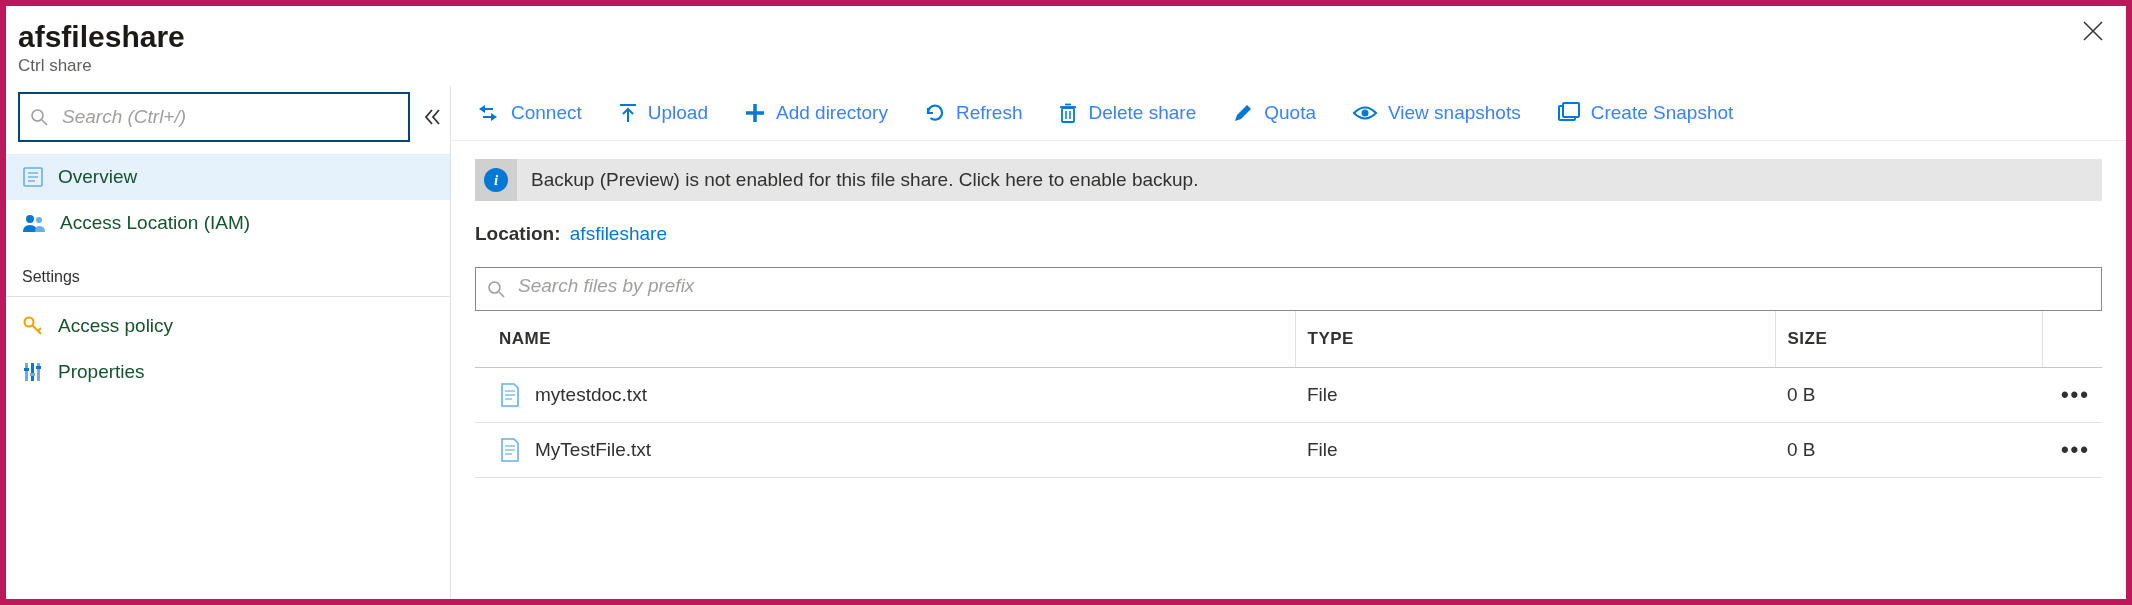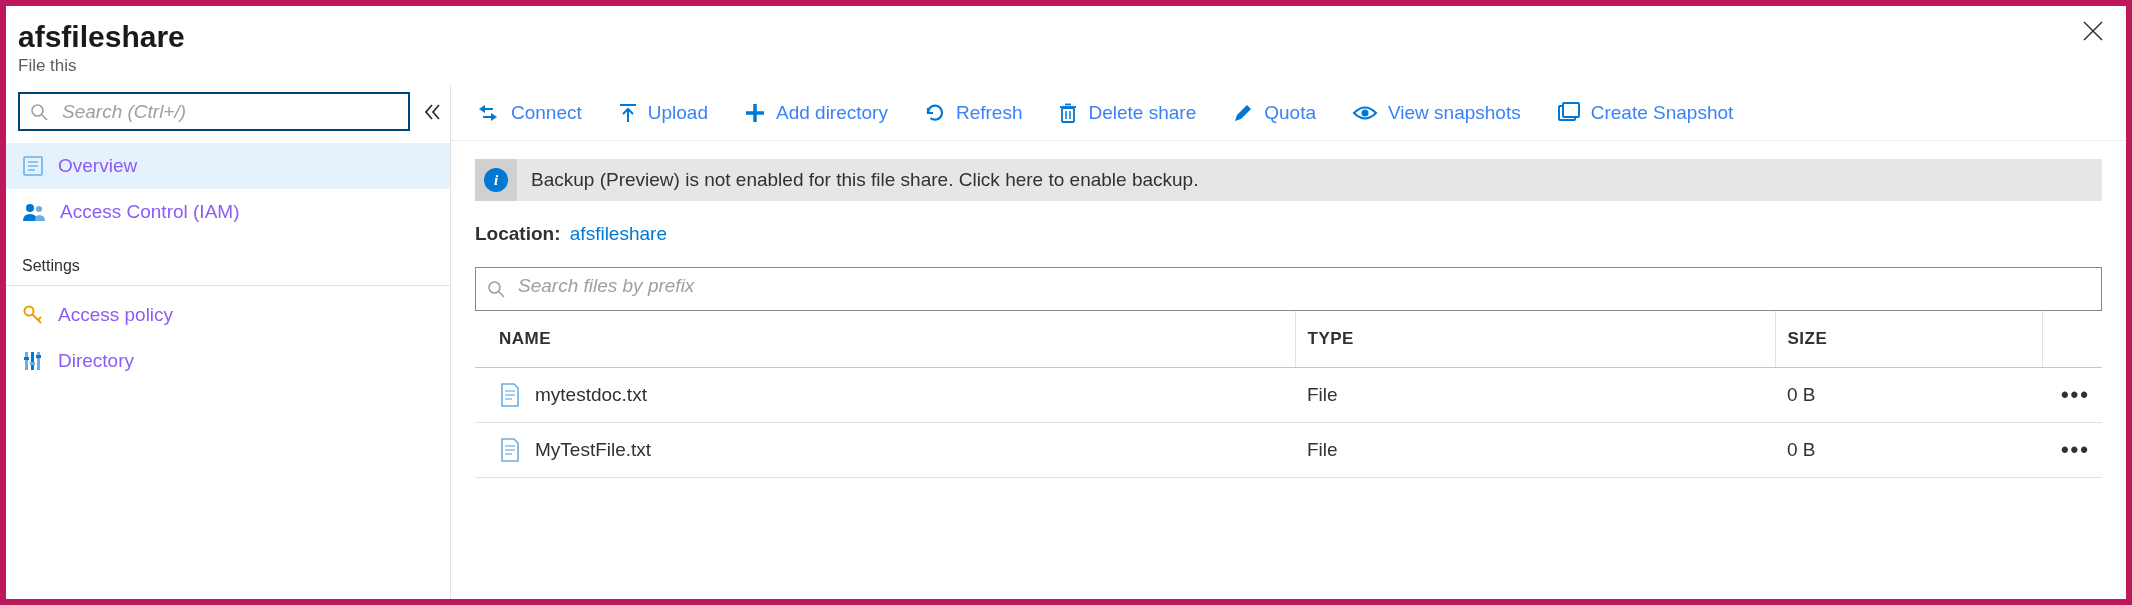--- a/index.html
+++ b/index.html
@@ -6,26 +6,26 @@
   html, body { width: 2132px; height: 605px; font-family: "Segoe UI", Arial, sans-serif; font-size: 19px; color: #323130; background: #fff; }
   .root { display: flex; flex-direction: column; width: 100%; height: 100%; border: 6px solid #be185d; }
   .title-bar { display: flex; align-items: flex-start; justify-content: space-between; padding: 14px 18px 10px 12px; }
   .title-text h1 { font-size: 30px; font-weight: 600; color: #1b1a19; }
   .title-text .subtitle { font-size: 17px; color: #605e5c; margin-top: 2px; }
   .close-btn { font-size: 30px; font-weight: 300; color: #605e5c; cursor: pointer; line-height: 1; padding: 0 4px; }
   .body { display: flex; flex: 1; overflow: hidden; }
   .sidebar { width: 444px; display: flex; flex-direction: column; padding: 0; }
   .sidebar-top { display: flex; align-items: center; padding: 6px 8px 12px 12px; }
   .search-wrap { flex: 1; position: relative; }
-  .search-input { width: 100%; height: 39px; border: 2px solid #004578; padding: 0 12px 0 42px; font-size: 19px; font-style: italic; color: #605e5c; outline: none; }
+  .search-input { width: 100%; height: 50px; border: 2px solid #004578; padding: 0 12px 0 42px; font-size: 19px; font-style: italic; color: #605e5c; outline: none; }
   .search-input::placeholder { color: #a19f9d; font-style: italic; }
   .search-icon-pos { position: absolute; left: 12px; top: 50%; transform: translateY(-50%); color: #a19f9d; }
   .collapse-btn { margin-left: 12px; color: #323130; cursor: pointer; font-size: 24px; }
   .nav-list { display: flex; flex-direction: column; }
-  .nav-item { display: flex; align-items: center; gap: 14px; padding: 12px 16px; cursor: pointer; font-size: 19px; color: #8b5cf6; }
+  .nav-item { display: flex; align-items: center; gap: 14px; padding: 12px 16px; cursor: pointer; font-size: 19px; color: #14532d; }
   .nav-item.active { background: #e5f1fb; }
   .nav-section { font-size: 16px; color: #323130; padding: 22px 16px 10px 16px; border-bottom: 1px solid #e1e1e1; margin-bottom: 6px; font-weight: 400; }
   .main { flex: 1; display: flex; flex-direction: column; border-left: 1px solid #e1e1e1; }
   .toolbar { display: flex; align-items: center; gap: 36px; padding: 16px 24px; border-bottom: 1px solid #eee; }
   .toolbar-btn { display: flex; align-items: center; gap: 10px; color: #3b82f6; cursor: pointer; font-size: 19px; }
   .toolbar-btn .ticon { color: #0078d4; display: flex; align-items: center; }
   .banner { display: flex; align-items: center; gap: 14px; background: #e6e6e6; margin: 18px 24px 0 24px; padding: 0; }
   .banner .info-badge { width: 42px; height: 42px; background: #d0d0d0; display: flex; align-items: center; justify-content: center; }
   .banner .info-circle { width: 24px; height: 24px; border-radius: 50%; background: #0078d4; color: #fff; display: flex; align-items: center; justify-content: center; font-weight: 700; font-size: 15px; font-family: Georgia, serif; font-style: italic; }
   .banner-text { font-size: 19px; color: #323130; padding: 10px 0; }
@@ -47,21 +47,21 @@
   svg { display: block; }
 </style>
 </head>
 <body>
 
 <div class="root">
 
   <div class="title-bar">
     <div class="title-text">
       <h1>afsfileshare</h1>
-      <div class="subtitle">File this</div>
+      <div class="subtitle">Ctrl share</div>
     </div>
     <div class="close-btn">
       <svg width="22" height="22" viewBox="0 0 22 22">
           <path d="M2 2 L20 20 M20 2 L2 20" stroke="#323130" stroke-width="1.5" fill="none"></path>
         </svg>
     </div>
   </div>
 
   <div class="body">
 
@@ -97,21 +97,21 @@
         </div>
         <div class="nav-item">
           <span>
             <svg width="24" height="22" viewBox="0 0 24 22">
                 <circle cx="8" cy="7" r="4" fill="#0078d4"></circle>
                 <path d="M1 20 Q1 13 8 13 Q15 13 15 20 Z" fill="#0078d4"></path>
                 <circle cx="17" cy="8" r="3" fill="#69afe5"></circle>
                 <path d="M13 20 Q13 14 17 14 Q23 14 23 20 Z" fill="#69afe5"></path>
               </svg>
           </span>
-          <span>Access Control (IAM)</span>
+          <span>Access Location (IAM)</span>
         </div>
 
         <div class="nav-section">Settings</div>
 
         <div class="nav-item">
           <span>
             <svg width="22" height="22" viewBox="0 0 22 22">
                 <circle cx="7" cy="7" r="4.5" fill="none" stroke="#e8a300" stroke-width="2"></circle>
                 <line x1="10" y1="10" x2="19" y2="19" stroke="#e8a300" stroke-width="2"></line>
                 <line x1="16" y1="16" x2="19" y2="13" stroke="#e8a300" stroke-width="2"></line>
@@ -123,21 +123,21 @@
           <span>
             <svg width="22" height="22" viewBox="0 0 22 22">
                 <rect x="3" y="2" width="3" height="18" fill="#69afe5"></rect>
                 <rect x="9" y="2" width="3" height="18" fill="#0078d4"></rect>
                 <rect x="15" y="2" width="3" height="18" fill="#69afe5"></rect>
                 <rect x="2" y="7" width="5" height="3" fill="#0078d4"></rect>
                 <rect x="8" y="12" width="5" height="3" fill="#69afe5"></rect>
                 <rect x="14" y="5" width="5" height="3" fill="#0078d4"></rect>
               </svg>
           </span>
-          <span>Directory</span>
+          <span>Properties</span>
         </div>
       </div>
     </div>
 
     <div class="main">
 
       <div class="toolbar">
         <div class="toolbar-btn">
           <span class="ticon">
             <svg width="26" height="20" viewBox="0 0 26 20">

